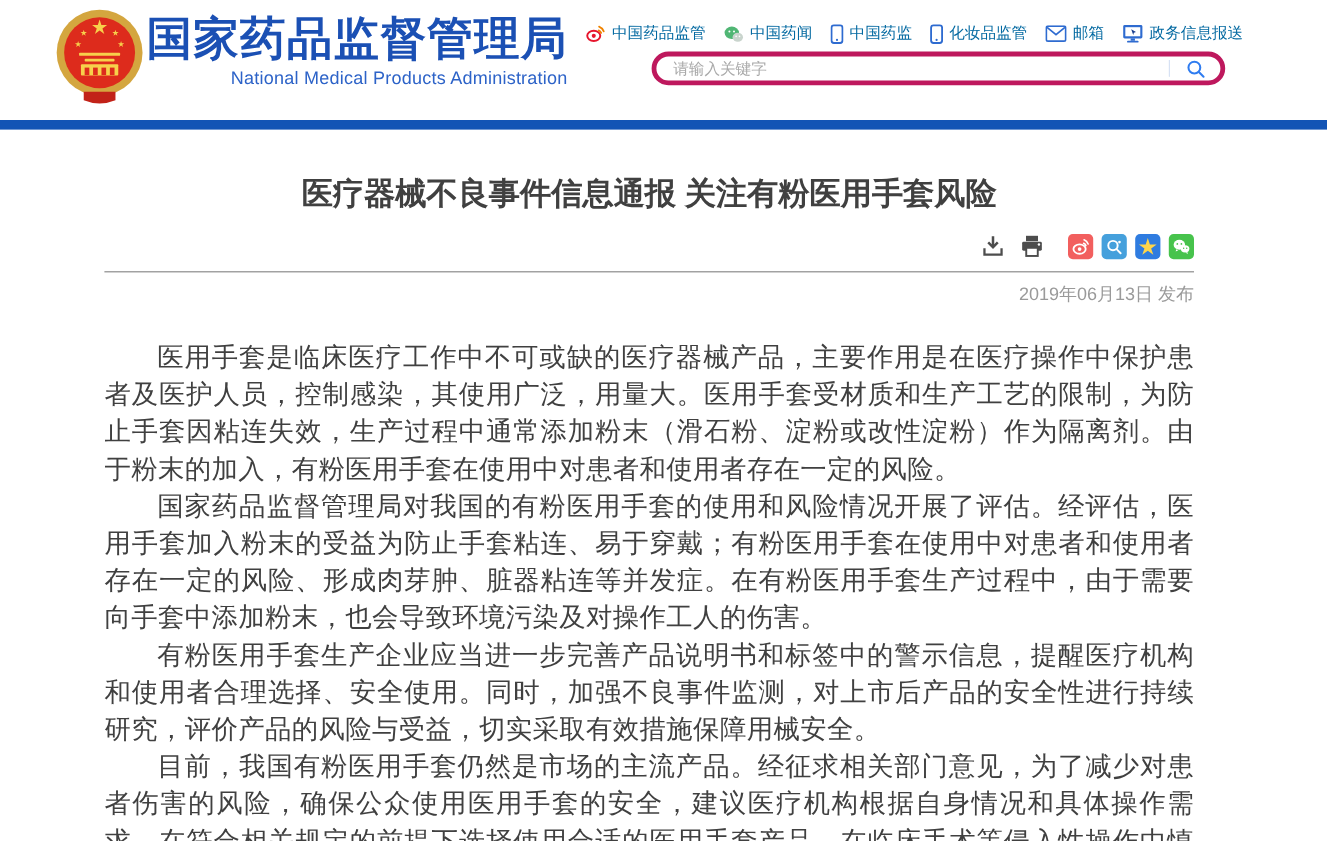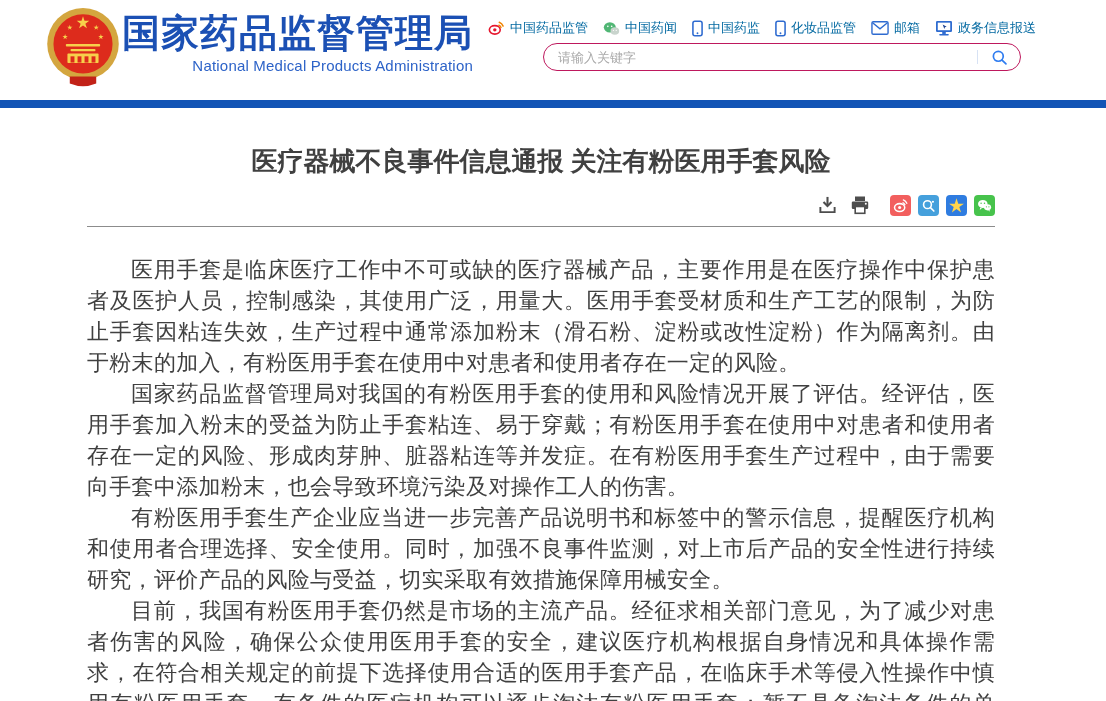--- a/index.html
+++ b/index.html
@@ -17,21 +17,21 @@
   .brand-text { margin-left:0; padding-top:7px; }
   .brand-cn { font-size:38px; font-weight:bold; color:#1b50b4; letter-spacing:1px; line-height:42px; }
   .brand-en { font-size:15px; color:#2d63c8; margin-top:3px; letter-spacing:0.2px;text-align:right; }
 
   .quick-links { position:absolute; top:19px; right:70px; display:flex; align-items:center; }
   .qlink { display:flex; align-items:center; margin-left:15px; cursor:pointer; text-decoration:none; }
   .qlink .qlabel { font-size:13px; color:#0369a1; margin-left:5px; }
   .qicon { display:flex; align-items:center; }
 
   .search-bar { position:absolute; top:43px; left:543px; width:478px; height:28px;
-    border:1px solid #be185d; border-radius:15px; display:flex; align-items:center; background:#fff; }
+    border:4px solid #be185d; border-radius:15px; display:flex; align-items:center; background:#fff; }
   .search-input { flex:1; height:24px; border:none; outline:none; background:transparent;
     padding:0 0 0 14px; font-size:13px; color:#333; font-family:inherit; }
   .search-input::placeholder { color:#a9a9a9; }
   .search-divider { width:1px; height:14px; background:#d7e2f4; }
   .search-btn { width:42px; height:26px; display:flex; align-items:center; justify-content:center;
     background:none; border:none; cursor:pointer; padding:0; }
 
   .top-bar { height:8px; background:#1254b5; }
 
   
@@ -234,20 +234,21 @@
           <circle cx="10" cy="7.4" r="0.85" fill="#47c34c"></circle>
           <circle cx="12.2" cy="11.6" r="0.7" fill="#47c34c"></circle>
           <circle cx="15.2" cy="11.6" r="0.7" fill="#47c34c"></circle>
         </svg>
       </span>
     </button>
   </div>
 
   <hr class="sep-line">
 
+  <div class="date-row">2019年06月13日 发布</div>
 
   <div class="paragraphs">
     <p>医用手套是临床医疗工作中不可或缺的医疗器械产品，主要作用是在医疗操作中保护患者及医护人员，控制感染，其使用广泛，用量大。医用手套受材质和生产工艺的限制，为防止手套因粘连失效，生产过程中通常添加粉末（滑石粉、淀粉或改性淀粉）作为隔离剂。由于粉末的加入，有粉医用手套在使用中对患者和使用者存在一定的风险。</p>
     <p>国家药品监督管理局对我国的有粉医用手套的使用和风险情况开展了评估。经评估，医用手套加入粉末的受益为防止手套粘连、易于穿戴；有粉医用手套在使用中对患者和使用者存在一定的风险、形成肉芽肿、脏器粘连等并发症。在有粉医用手套生产过程中，由于需要向手套中添加粉末，也会导致环境污染及对操作工人的伤害。</p>
     <p>有粉医用手套生产企业应当进一步完善产品说明书和标签中的警示信息，提醒医疗机构和使用者合理选择、安全使用。同时，加强不良事件监测，对上市后产品的安全性进行持续研究，评价产品的风险与受益，切实采取有效措施保障用械安全。</p>
     <p>目前，我国有粉医用手套仍然是市场的主流产品。经征求相关部门意见，为了减少对患者伤害的风险，确保公众使用医用手套的安全，建议医疗机构根据自身情况和具体操作需求，在符合相关规定的前提下选择使用合适的医用手套产品，在临床手术等侵入性操作中慎用有粉医用手套。有条件的医疗机构可以逐步淘汰有粉医用手套；暂不具备淘汰条件的单位，可以逐渐减少有粉医用手套的使用量。</p>
     <p>药品监管部门要强化对该类产品注册、生产、不良事件监测等环节的监管，督促企业落实产品质量安全主体责任。</p>
   </div>
 </div>
 

